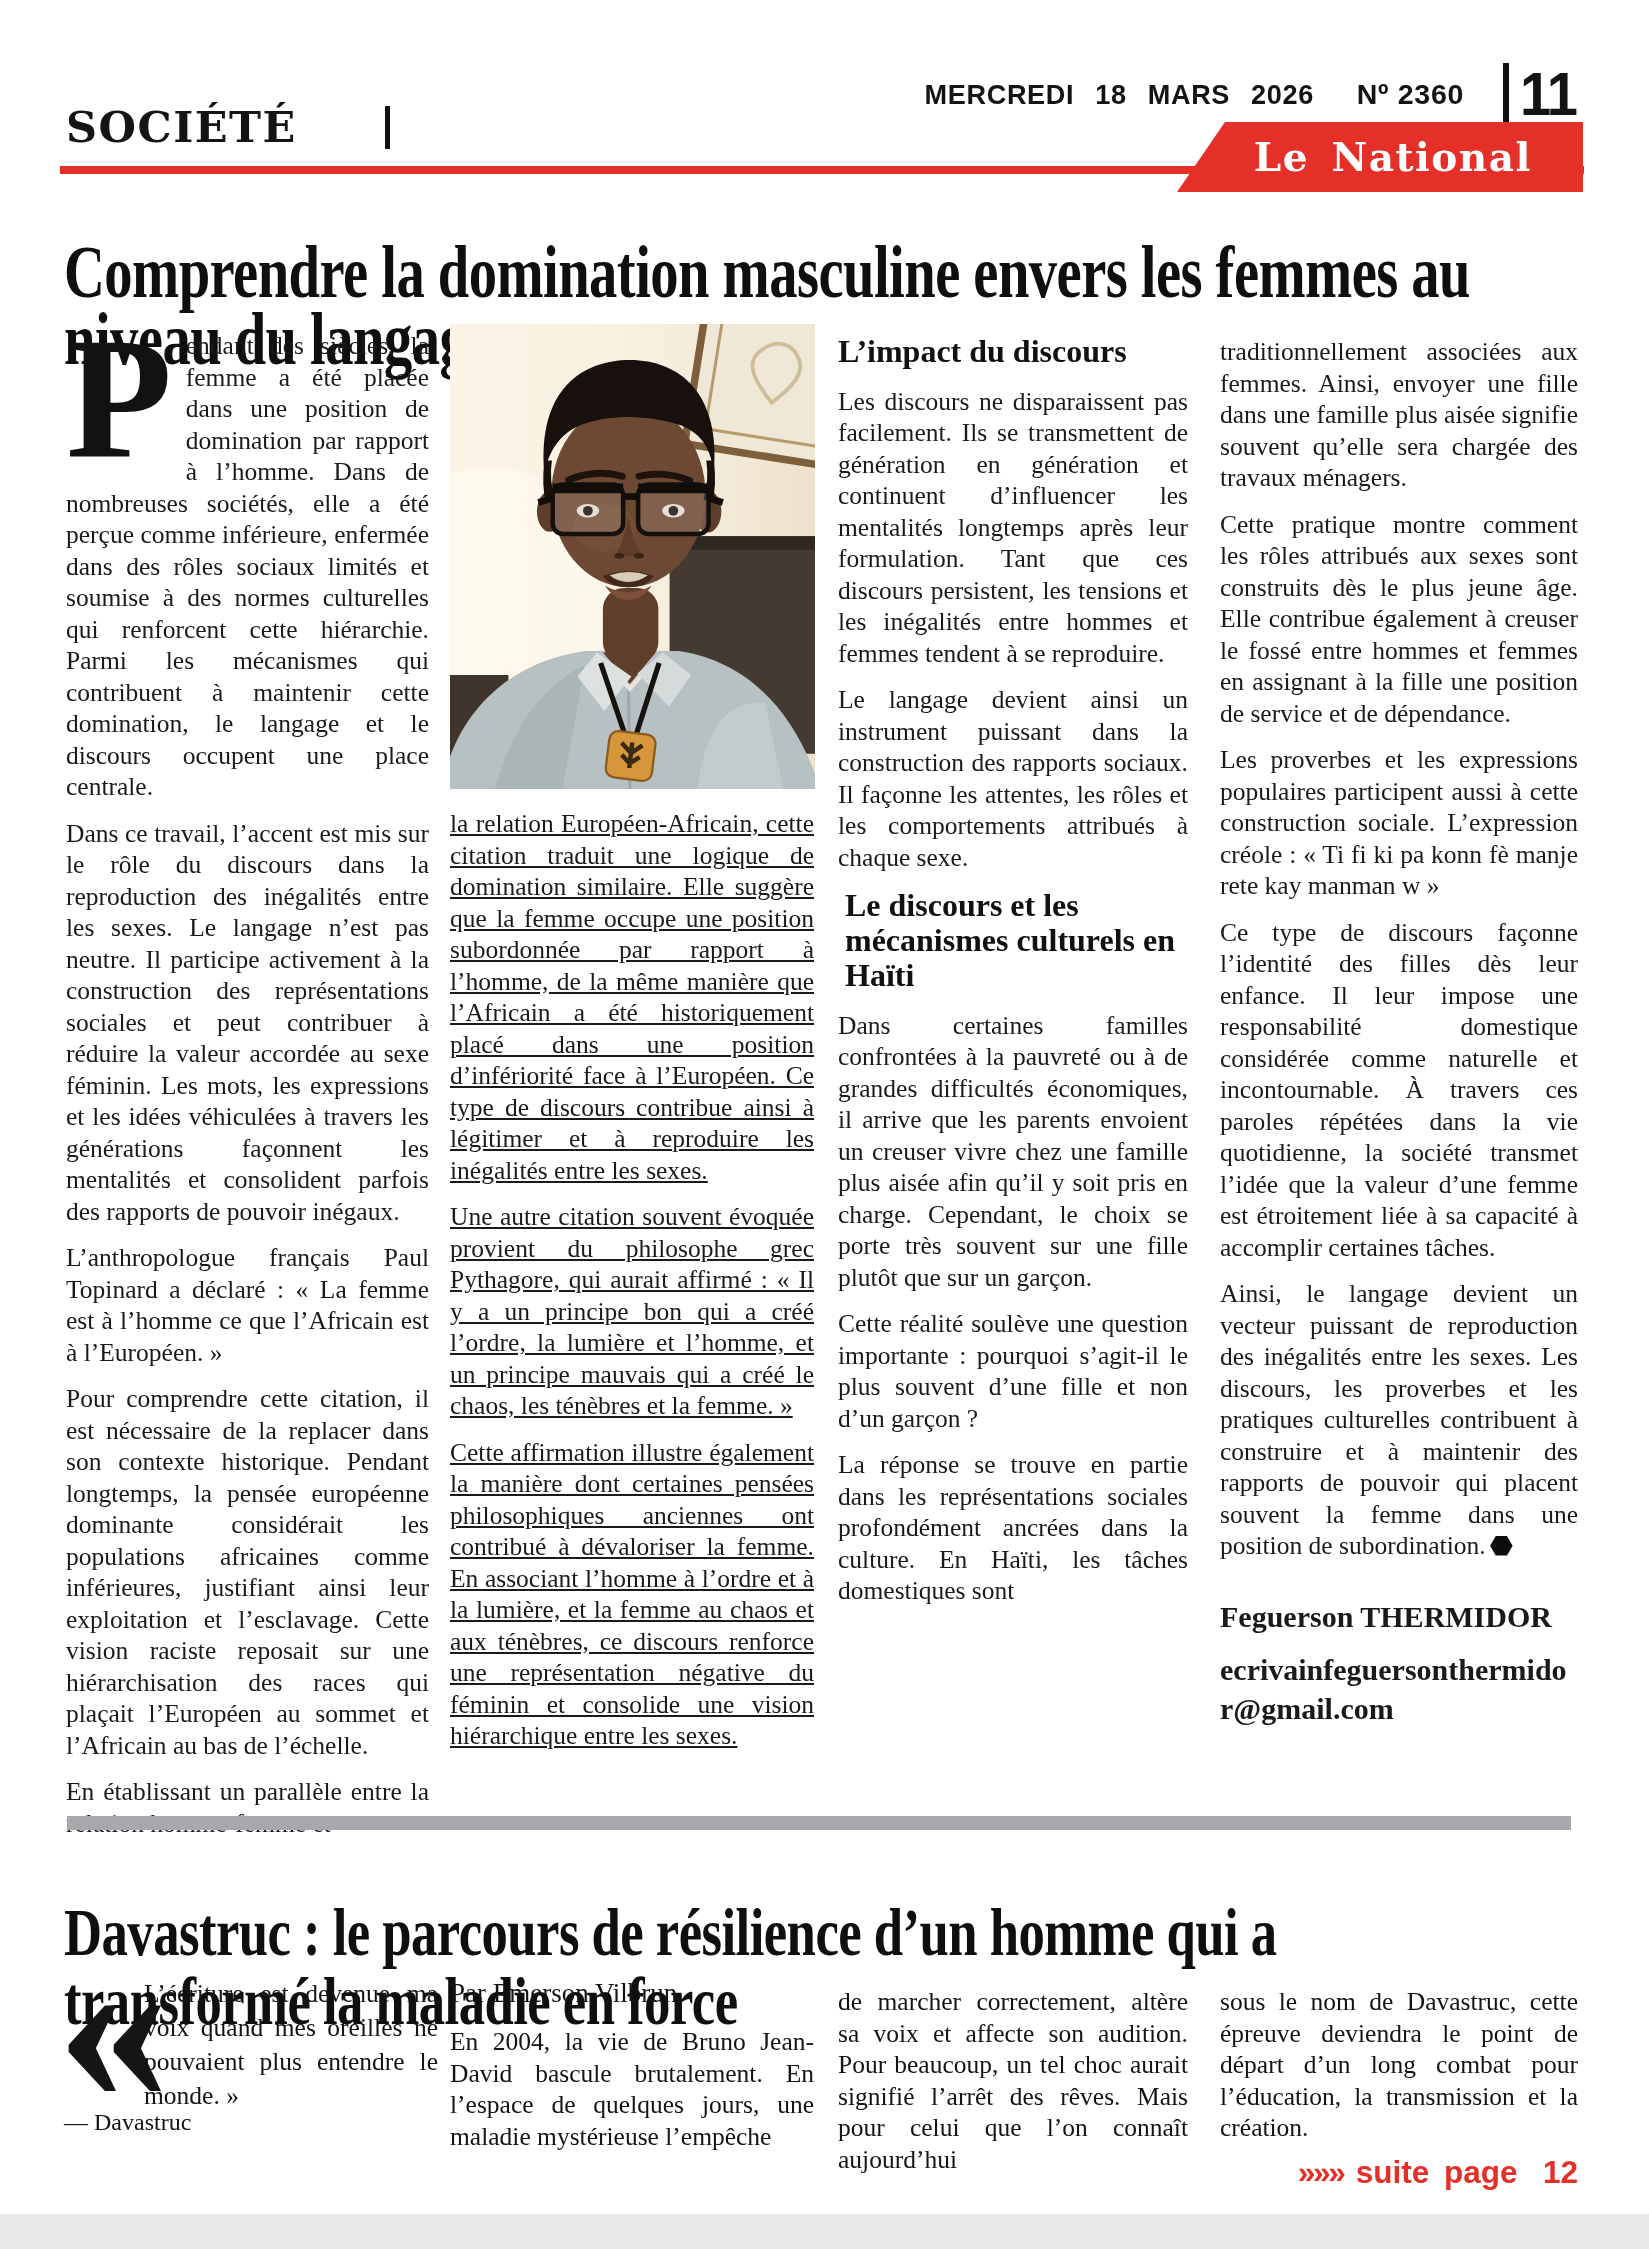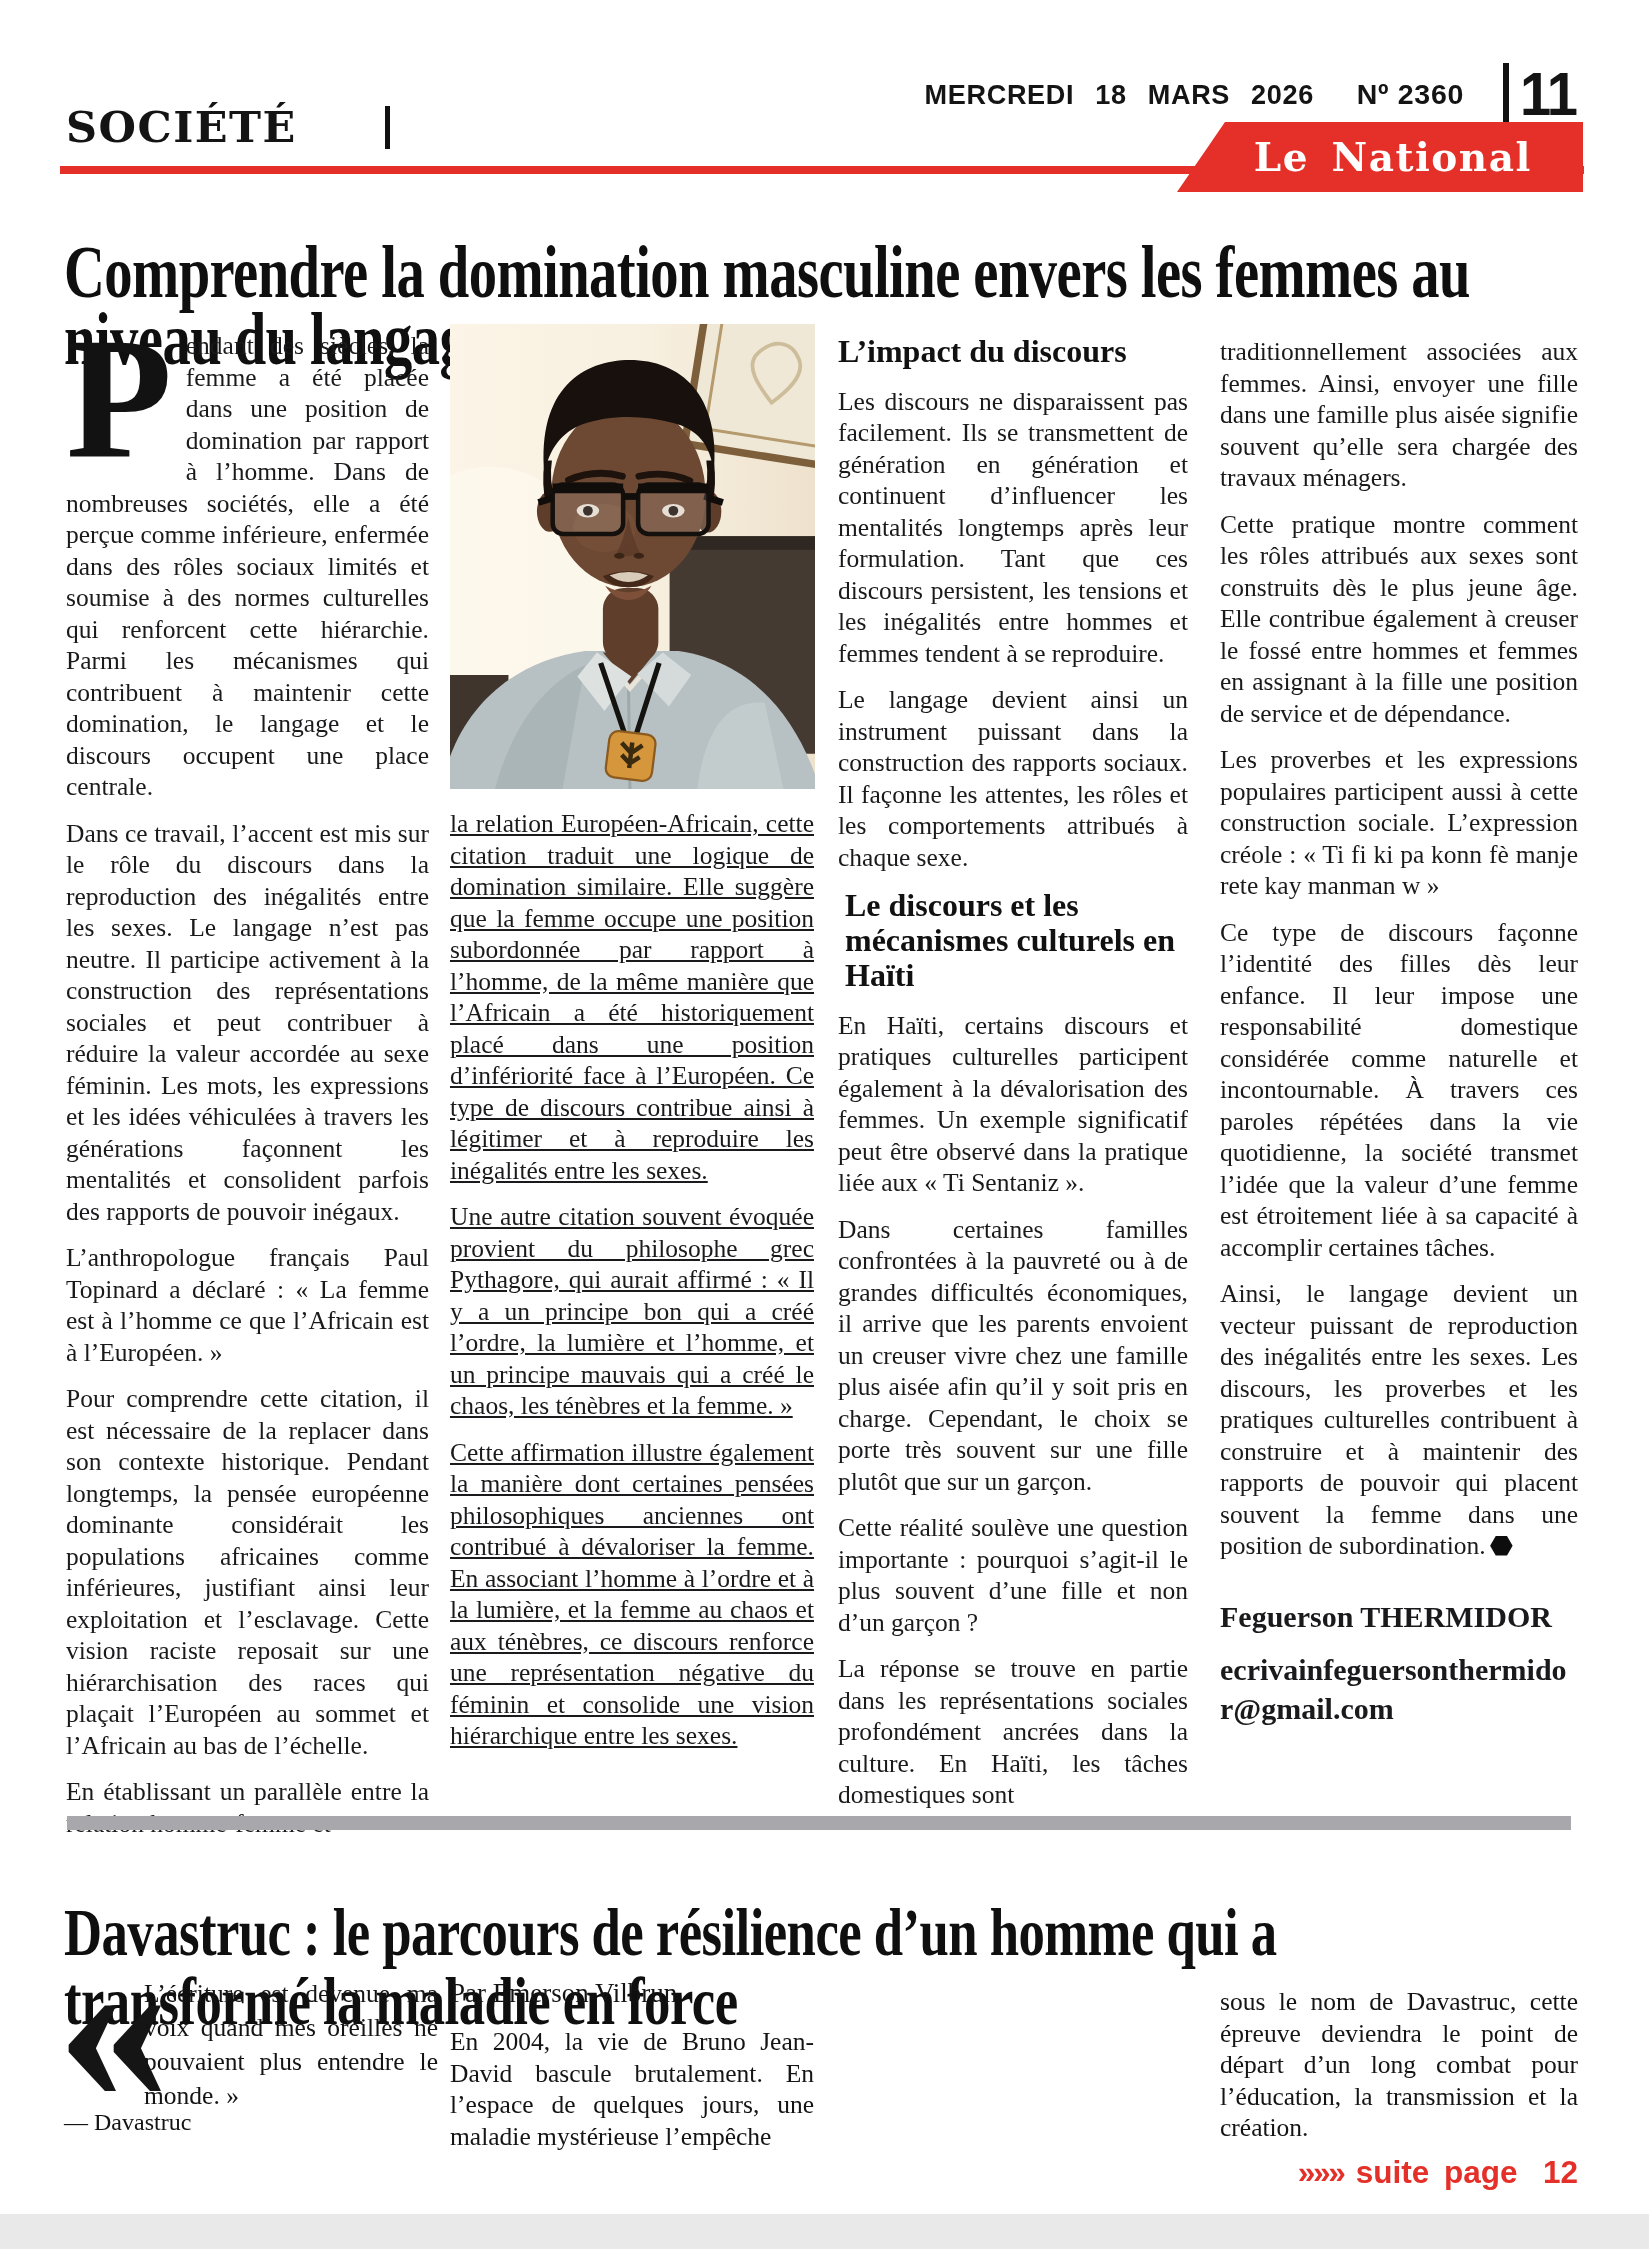--- a/index.html
+++ b/index.html
@@ -205,21 +205,20 @@
     <p>la relation Européen-Africain, cette citation traduit une logique de domination similaire. Elle suggère que la femme occupe une position subordonnée par rapport à l’homme, de la même manière que l’Africain a été historiquement placé dans une position d’infériorité face à l’Européen. Ce type de discours contribue ainsi à légitimer et à reproduire les inégalités entre les sexes.</p>
     <p>Une autre citation souvent évoquée provient du philosophe grec Pythagore, qui aurait affirmé : « Il y a un principe bon qui a créé l’ordre, la lumière et l’homme, et un principe mauvais qui a créé le chaos, les ténèbres et la femme. »</p>
     <p>Cette affirmation illustre également la manière dont certaines pensées philosophiques anciennes ont contribué à dévaloriser la femme. En associant l’homme à l’ordre et à la lumière, et la femme au chaos et aux ténèbres, ce discours renforce une représentation négative du féminin et consolide une vision hiérarchique entre les sexes.</p>
   </div>
 
   <div class="col col3">
     <h3 class="subhead">L’impact du discours</h3>
     <p>Les discours ne disparaissent pas facilement. Ils se transmettent de génération en génération et continuent d’influencer les mentalités longtemps après leur formulation. Tant que ces discours persistent, les tensions et les inégalités entre hommes et femmes tendent à se reproduire.</p>
     <p>Le langage devient ainsi un instrument puissant dans la construction des rapports sociaux. Il façonne les attentes, les rôles et les comportements attribués à chaque sexe.</p>
     <h3 class="subhead subhead2">Le discours et les mécanismes culturels en Haïti</h3>
-    <p>En Haïti, certains discours et pratiques culturelles participent également à la dévalorisation des femmes. Un exemple significatif peut être observé dans la pratique liée aux « Ti Sentaniz ».</p>
     <p>Dans certaines familles confrontées à la pauvreté ou à de grandes difficultés économiques, il arrive que les parents envoient un creuser vivre chez une famille plus aisée afin qu’il y soit pris en charge. Cependant, le choix se porte très souvent sur une fille plutôt que sur un garçon.</p>
     <p>Cette réalité soulève une question importante : pourquoi s’agit-il le plus souvent d’une fille et non d’un garçon ?</p>
     <p>La réponse se trouve en partie dans les représentations sociales profondément ancrées dans la culture. En Haïti, les tâches domestiques sont</p>
   </div>
 
   <div class="col col4">
     <p>traditionnellement associées aux femmes. Ainsi, envoyer une fille dans une famille plus aisée signifie souvent qu’elle sera chargée des travaux ménagers.</p>
     <p>Cette pratique montre comment les rôles attribués aux sexes sont construits dès le plus jeune âge. Elle contribue également à creuser le fossé entre hommes et femmes en assignant à la fille une position de service et de dépendance.</p>
     <p>Les proverbes et les expressions populaires participent aussi à cette construction sociale. L’expression créole : « Ti fi ki pa konn fè manje rete kay manman w »</p>
     <p>Ce type de discours façonne l’identité des filles dès leur enfance. Il leur impose une responsabilité domestique considérée comme naturelle et incontournable. À travers ces paroles répétées dans la vie quotidienne, la société transmet l’idée que la valeur d’une femme est étroitement liée à sa capacité à accomplir certaines tâches.</p>
@@ -235,20 +234,23 @@
   <h2 class="headline2">Davastruc : le parcours de résilience d’un homme qui a transformé la maladie en force</h2>
 
   <div class="bq-mark">«</div>
   <div class="bq-text">L’écriture est devenue ma voix quand mes oreilles ne pouvaient plus entendre le monde. »</div>
   <div class="bq-attr">— Davastruc</div>
 
   <div class="bcol bcol2">
     <p class="byline">Par Emerson Vilbrun</p>
     <p>En 2004, la vie de Bruno Jean-David bascule brutalement. En l’espace de quelques jours, une maladie mystérieuse l’empêche</p>
   </div>
+  <div class="bcol bcol3">
+    <p>de marcher correctement, altère sa voix et affecte son audition. Pour beaucoup, un tel choc aurait signifié l’arrêt des rêves. Mais pour celui que l’on connaît aujourd’hui</p>
+  </div>
   <div class="bcol bcol4">
     <p>sous le nom de Davastruc, cette épreuve deviendra le point de départ d’un long combat pour l’éducation, la transmission et la création.</p>
   </div>
 
   <div class="continuation">
     <span class="chev">»»»</span>
     <span class="lbl">suite page</span>
     <span class="pg">12</span>
   </div>
 

